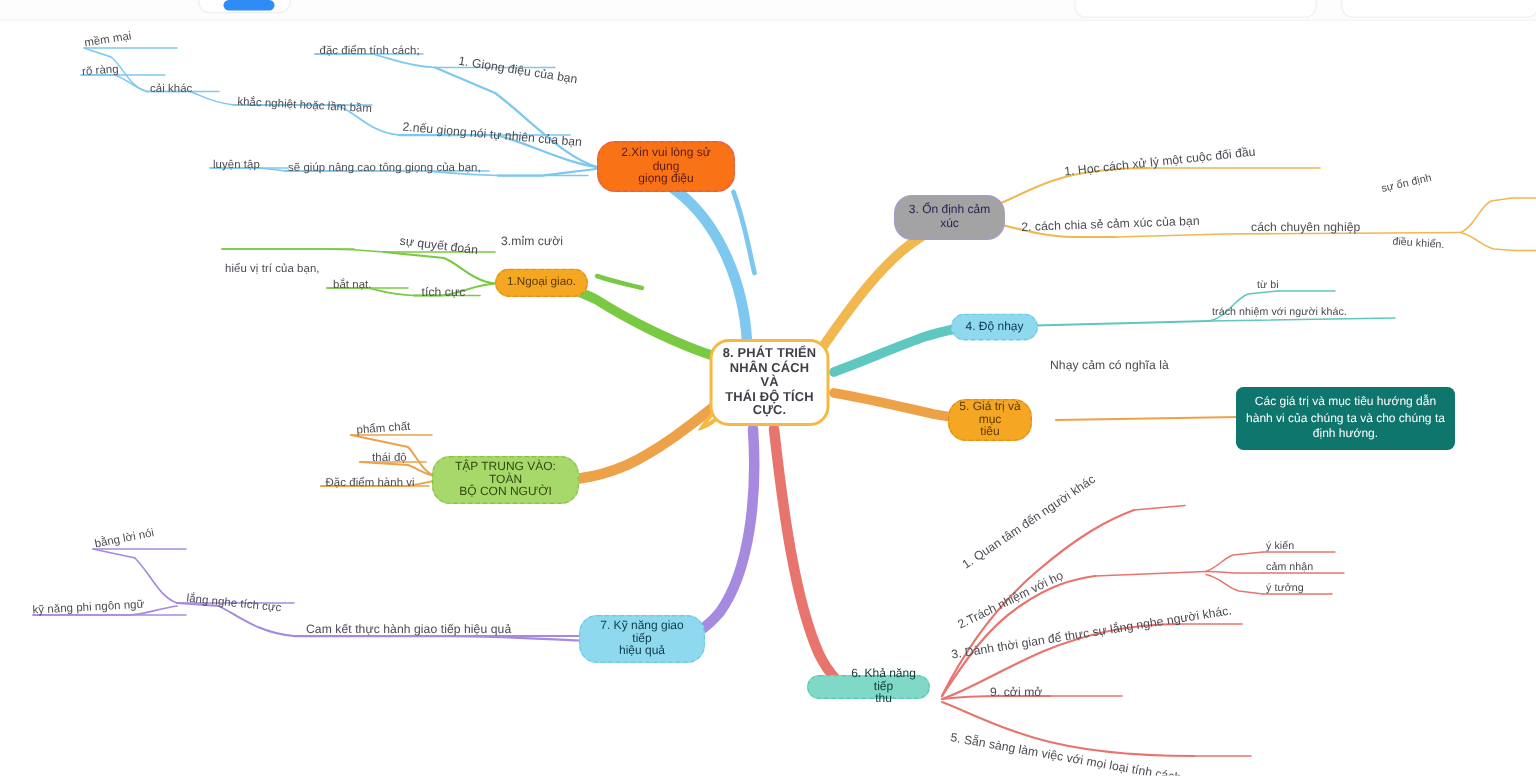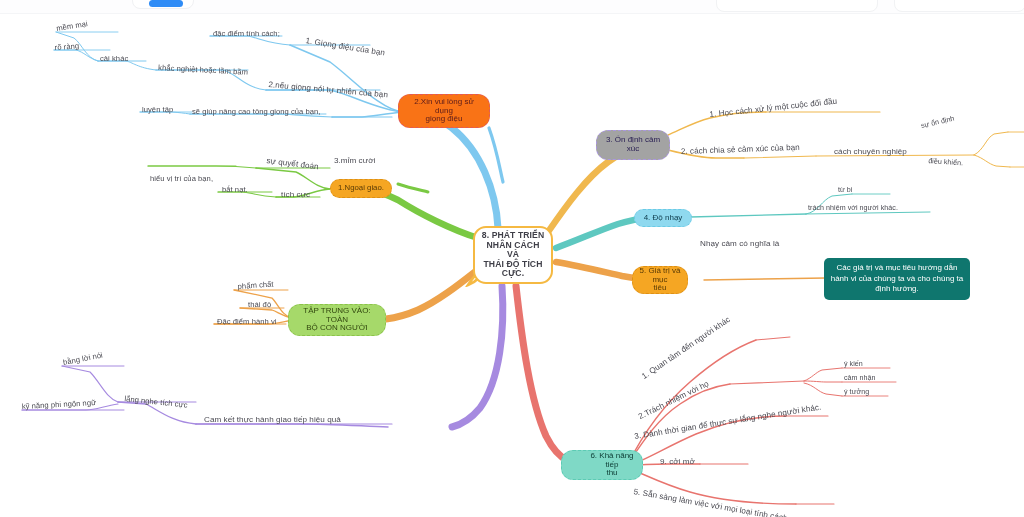--- a/index.html
+++ b/index.html
@@ -222,22 +222,24 @@
   </svg>
 
   <div class="node bubble n-red" style="left:398px;top:94px;width:92px;height:34px;font-size:8px;">2.Xin vui lòng sử dụng
 giọng điệu</div>
 
   <div class="node bubble n-orange-s" style="left:330px;top:179px;width:62px;height:19px;font-size:7.8px;">1.Ngoại giao.</div>
 
   <div class="node bubble n-green" style="left:288px;top:304px;width:98px;height:32px;font-size:8px;">TẬP TRUNG VÀO: TOÀN
 BỘ CON NGƯỜI</div>
 
-
-  <div class="node bubble n-mint" style="left:561px;top:450px;width:82px;height:30px;font-size:8px;padding-left:26px;">6. Khả năng tiếp
+  <div class="node bubble n-cyan" style="left:386px;top:410px;width:84px;height:32px;font-size:8px;">7. Kỹ năng giao tiếp
+hiệu quả</div>
+
+  <div class="node bubble n-mint" style="left:538px;top:450px;width:82px;height:16px;font-size:8px;padding-left:26px;">6. Khả năng tiếp
 thu</div>
 
   <div class="node bubble n-orange-s" style="left:632px;top:266px;width:56px;height:28px;font-size:8px;">5. Giá trị và mục
 tiêu</div>
 
   <div class="node bubble n-cyan" style="left:634px;top:209px;width:58px;height:18px;font-size:8px;">4. Độ nhạy</div>
 
   <div class="node bubble n-lav" style="left:596px;top:130px;width:74px;height:30px;font-size:8px;">3. Ổn định cảm
 xúc</div>
 

